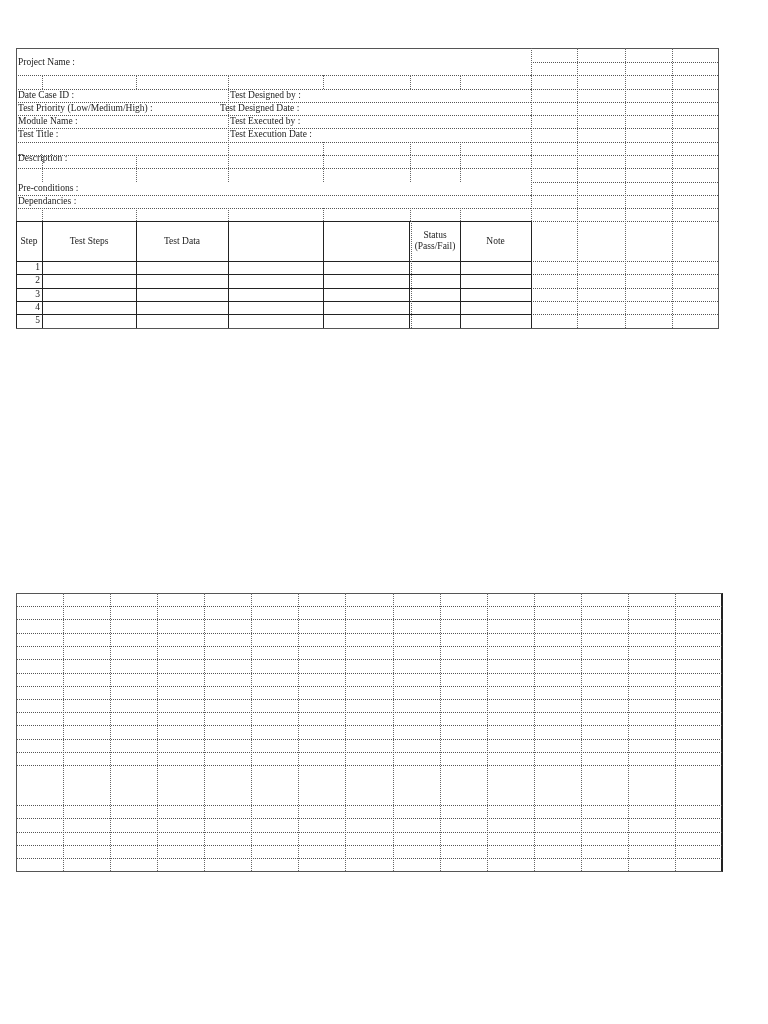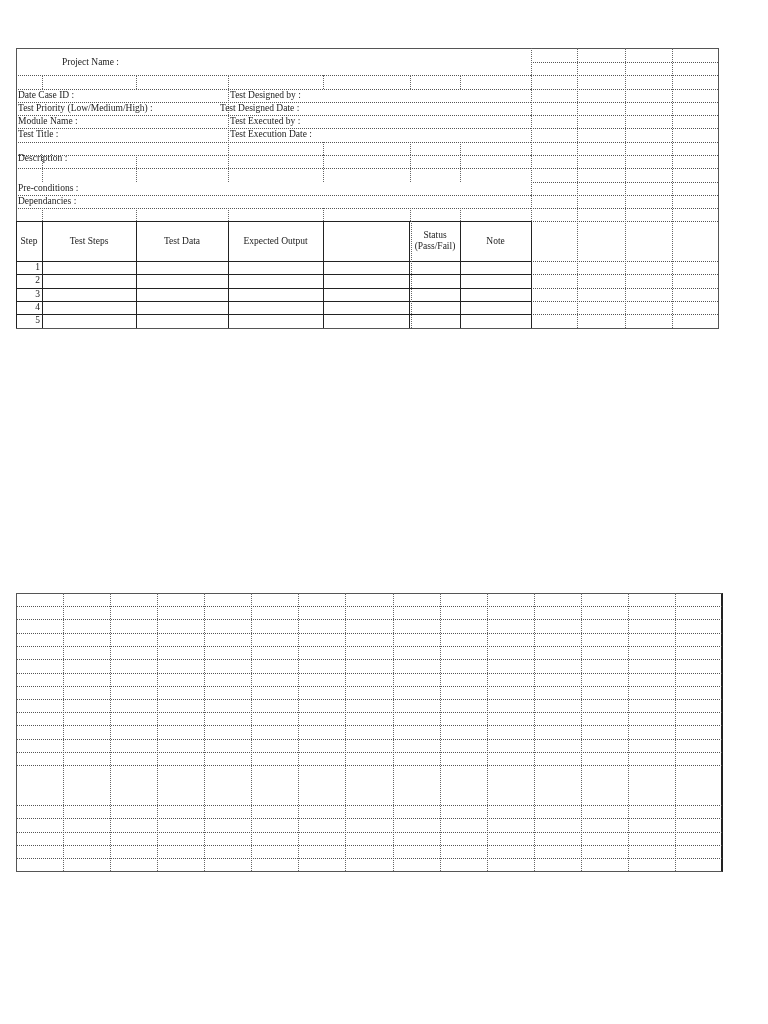--- a/index.html
+++ b/index.html
@@ -93,38 +93,37 @@
   <div class="vl solid" style="left:409px;top:221px;height:107px;"></div>
   <div class="vl" style="left:411px;top:221px;height:107px;"></div>
   <div class="vl solid" style="left:460px;top:221px;height:107px;"></div>
   <div class="vl solid" style="left:531px;top:221px;height:107px;"></div>
 
   <div class="vl" style="left:531px;top:48px;height:173px;"></div>
   <div class="vl" style="left:577px;top:48px;height:280px;"></div>
   <div class="vl" style="left:625px;top:48px;height:280px;"></div>
   <div class="vl" style="left:672px;top:48px;height:280px;"></div>
 
-  <div class="lbl" style="left:18px;top:56px;margin-left:44px;">Project Name :</div>
+  <div class="lbl" style="left:18px;top:56px;">Project Name :</div>
   <div class="lbl" style="left:18px;top:89px;">Date Case ID :</div>
   <div class="lbl" style="left:18px;top:102px;">Test Priority (Low/Medium/High) :</div>
   <div class="lbl" style="left:18px;top:115px;">Module Name :</div>
   <div class="lbl" style="left:18px;top:128px;">Test Title :</div>
   <div class="lbl" style="left:18px;top:152px;">Description :</div>
   <div class="lbl" style="left:18px;top:182px;">Pre-conditions :</div>
   <div class="lbl" style="left:18px;top:195px;">Dependancies :</div>
 
   <div class="lbl" style="left:230px;top:89px;">Test Designed by :</div>
   <div class="lbl" style="left:220px;top:102px;">Test Designed Date :</div>
   <div class="lbl" style="left:230px;top:115px;">Test Executed by :</div>
   <div class="lbl" style="left:230px;top:128px;">Test Execution Date :</div>
 
   <div class="hdr" style="left:16px;top:221px;width:26px;height:40px;">Step</div>
   <div class="hdr" style="left:42px;top:221px;width:94px;height:40px;">Test Steps</div>
   <div class="hdr" style="left:136px;top:221px;width:92px;height:40px;">Test Data</div>
-  <div class="hdr" style="left:228px;top:221px;width:95px;height:40px;">Expected Output</div>
   <div class="hdr" style="left:410px;top:221px;width:50px;height:40px;flex-direction:column;">
     <span>Status</span>
     <span>(Pass/Fail)</span>
   </div>
   <div class="hdr" style="left:460px;top:221px;width:71px;height:40px;">Note</div>
 
   <div class="num" style="left:16px;top:261px;width:24px;">1</div>
   <div class="num" style="left:16px;top:274px;width:24px;">2</div>
   <div class="num" style="left:16px;top:288px;width:24px;">3</div>
   <div class="num" style="left:16px;top:301px;width:24px;">4</div>

